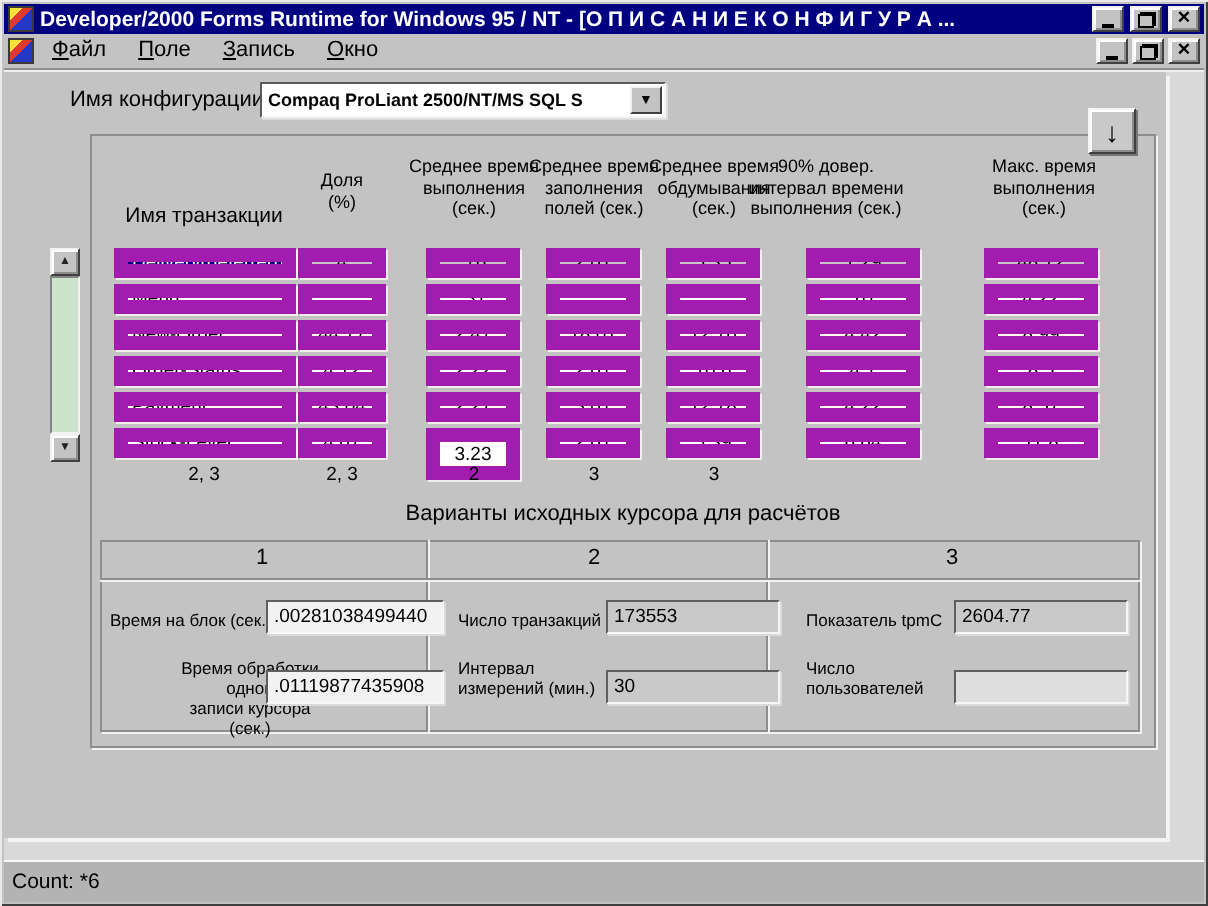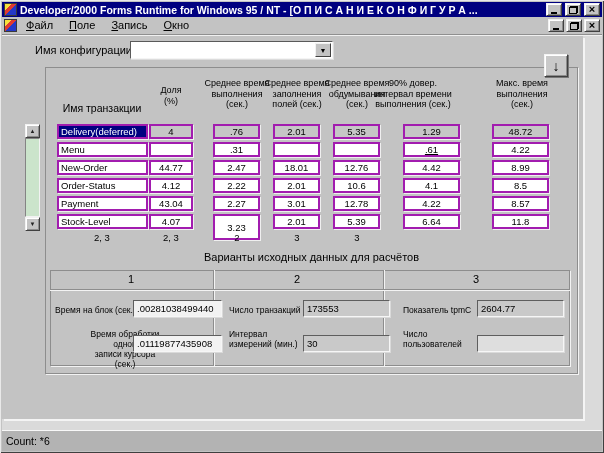--- a/index.html
+++ b/index.html
@@ -54,21 +54,21 @@
   .v-headline{position:absolute;left:50px;top:289px;width:520px;height:1px;background:#8d8d8d;box-shadow:0 1px 0 #f3f3f3}
   
   .sbar{position:absolute;left:25px;top:124px;width:15px;height:107px;display:flex;flex-direction:column}
   .sbtn{height:14px;background:#c3c3c3;border:1px solid;border-color:#f2f2f2 #404040 #404040 #f2f2f2;
         box-shadow:inset 1px 1px 0 #fff, inset -1px -1px 0 #8c8c8c;
         display:flex;align-items:center;justify-content:center;font-size:6px;color:#222}
   .strack{flex:1;background:#cbe4cb;border:1px solid;border-color:#848484 #f2f2f2 #f2f2f2 #848484}
   
   .thead{position:absolute;font-size:9px;line-height:10.5px;text-align:center;white-space:pre-line}
   .thead-name{font-size:10.5px;line-height:12px}
-  .cell{position:absolute;height:15px;background:#fff;border:2px solid #a21caf;box-shadow:1px 1px 0 #efefef;
+  .cell{position:absolute;height:15px;background:#fff;border:7px solid #a21caf;box-shadow:1px 1px 0 #efefef;
         font-size:9.5px;display:flex;align-items:center;justify-content:center;overflow:hidden;white-space:nowrap}
   .cell.name{justify-content:flex-start;padding-left:2px}
   .cell.muted{background:#c6c6c6}
   .cell.sel{background:#000080;color:#fff}
   .fnote{position:absolute;font-size:9.5px;text-align:center;width:44px}
   
   .vtitle{position:absolute;left:45px;top:251px;width:533px;text-align:center;font-size:11px}
   .vnum{position:absolute;top:273px;width:30px;text-align:center;font-size:11px}
   .vlabel{position:absolute;font-size:8.5px;line-height:10px;white-space:pre-line}
   .vfield{position:absolute;height:17px;border:1px solid;border-color:#5e5e5e #f6f6f6 #f6f6f6 #5e5e5e;
@@ -118,27 +118,28 @@
       </div>
   </div>
 
   <div class="clientbg"></div>
   <div class="canvas"></div>
 
   <div class="stage" id="stage">
 
     <div class="cfg-label">Имя конфигурации</div>
     <div class="combo">
+      <span class="val">Compaq ProLiant 2500/NT/MS SQL S</span>
       <span class="btn">
           <span>▼</span>
         </span>
     </div>
 
     <div class="etched main-frame"></div>
-    <div class="vtitle">Варианты исходных данных для расчётов</div>
+    <div class="vtitle">Варианты исходных курсора для расчётов</div>
     <div class="etched v-frame"></div>
     <div class="v-div" style="left:213px;top:270px;height:96px"></div>
     <div class="v-div" style="left:383px;top:270px;height:96px"></div>
     <div class="v-headline"></div>
 
     <div class="down-btn">
         <span>↓</span>
       </div>
 
     <div class="sbar">

